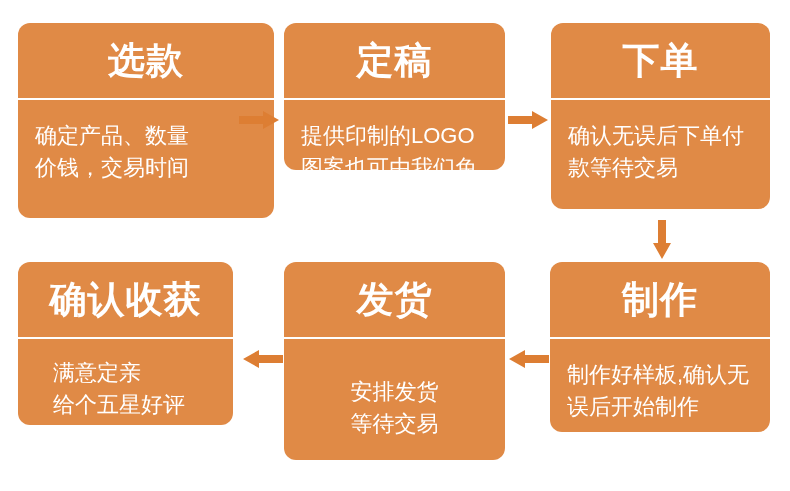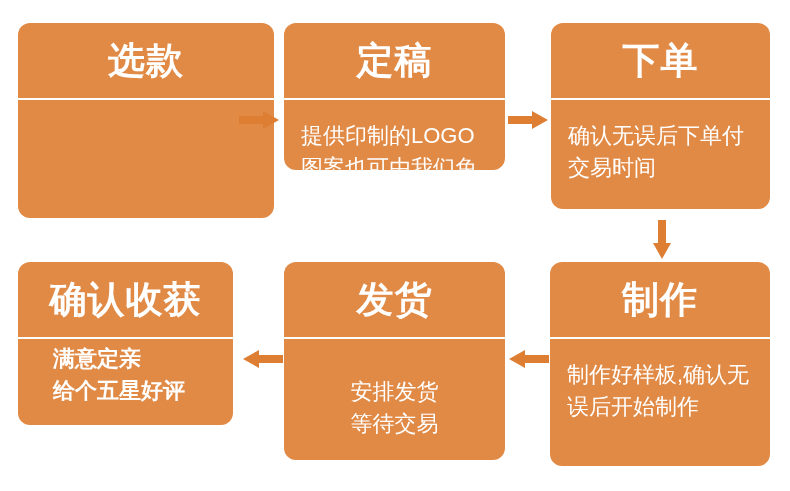--- a/index.html
+++ b/index.html
@@ -47,59 +47,60 @@
     font-weight: 400;
   }
   .body-center {
     text-align: center;
     padding-left: 0;
     padding-right: 0;
     padding-top: 37px;
   }
   .body-indent {
     padding-left: 35px;
-    padding-top: 4px;
-    font-weight: bold;
+    padding-top: 18px;
   }
   .arrow {
     position: absolute;
     color: var(--arrow-fill, #DD7E33);
   }
   .arrow svg {
     display: block;
     width: 100%;
     height: 100%;
   }
 </style>
 </head>
 <body>
 
 <div class="stage">
 
   <div class="box" style="left:18px; top:23px; width:256px; height:195px;">
     <div class="box-title">选款</div>
     <div class="divider"></div>
+    <div class="box-body">确定产品、数量
+价钱，交易时间</div>
   </div>
 
   <div class="box" style="left:284px; top:23px; width:221px; height:147px;">
     <div class="box-title">定稿</div>
     <div class="divider"></div>
     <div class="box-body">提供印制的LOGO
 图案也可由我们免
 费设计</div>
   </div>
 
   <div class="box" style="left:551px; top:23px; width:219px; height:186px;">
     <div class="box-title">下单</div>
     <div class="divider"></div>
     <div class="box-body">确认无误后下单付
-交易时间</div>
+款等待交易</div>
   </div>
 
-  <div class="box" style="left:550px; top:262px; width:220px; height:204px;">
+  <div class="box" style="left:550px; top:262px; width:220px; height:170px;">
     <div class="box-title">制作</div>
     <div class="divider"></div>
     <div class="box-body">制作好样板,确认无
 误后开始制作</div>
   </div>
 
   <div class="box" style="left:284px; top:262px; width:221px; height:198px;">
     <div class="box-title">发货</div>
     <div class="divider"></div>
     <div class="box-body body-center">安排发货

